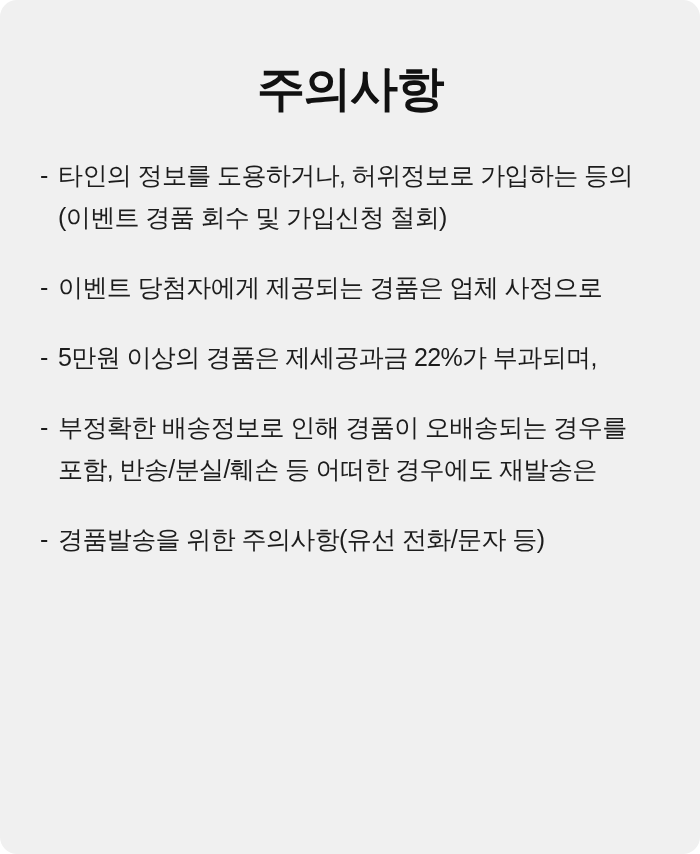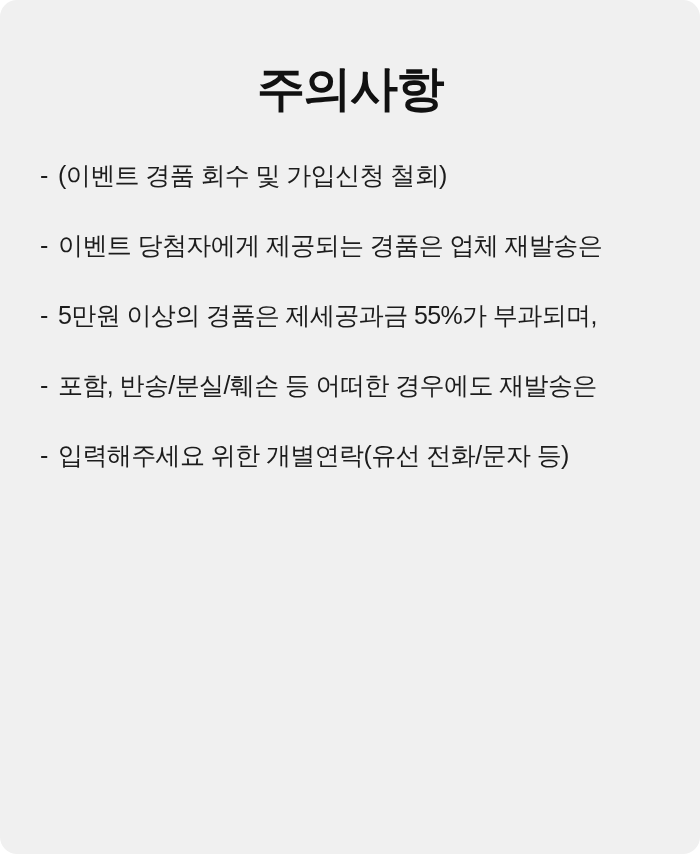--- a/index.html
+++ b/index.html
@@ -52,37 +52,39 @@
 <body>
 
 <div class="page">
 
   <div class="page-title">주의사항</div>
 
   <div class="notice-list">
 
     <div class="notice-item">
       <span class="notice-dash">-</span>
+      <div class="notice-line">타인의 정보를 도용하거나, 허위정보로 가입하는 등의</div>
       <div class="notice-line">(이벤트 경품 회수 및 가입신청 철회)</div>
     </div>
 
     <div class="notice-item">
       <span class="notice-dash">-</span>
-      <div class="notice-line">이벤트 당첨자에게 제공되는 경품은 업체 재발송은</div>
+      <div class="notice-line">이벤트 당첨자에게 제공되는 경품은 업체 사정으로</div>
     </div>
 
     <div class="notice-item">
       <span class="notice-dash">-</span>
-      <div class="notice-line">5만원 이상의 경품은 제세공과금 55%가 부과되며,</div>
+      <div class="notice-line">5만원 이상의 경품은 제세공과금 22%가 부과되며,</div>
     </div>
 
     <div class="notice-item">
       <span class="notice-dash">-</span>
+      <div class="notice-line">부정확한 배송정보로 인해 경품이 오배송되는 경우를</div>
       <div class="notice-line">포함, 반송/분실/훼손 등 어떠한 경우에도 재발송은</div>
     </div>
 
     <div class="notice-item">
       <span class="notice-dash">-</span>
-      <div class="notice-line">입력해주세요 위한 개별연락(유선 전화/문자 등)</div>
+      <div class="notice-line">경품발송을 위한 주의사항(유선 전화/문자 등)</div>
     </div>
 
   </div>
 </div>
 
 </body></html>

